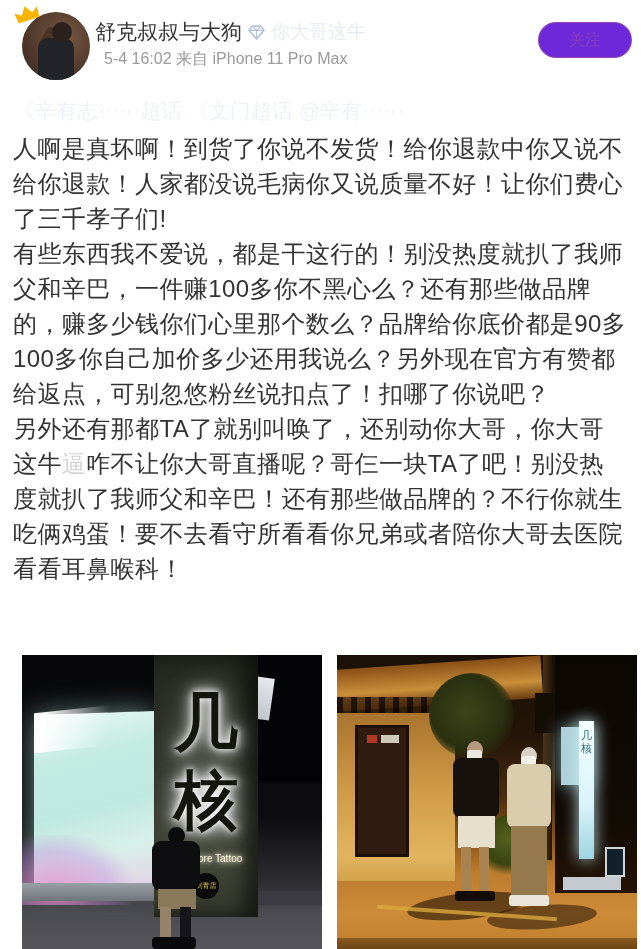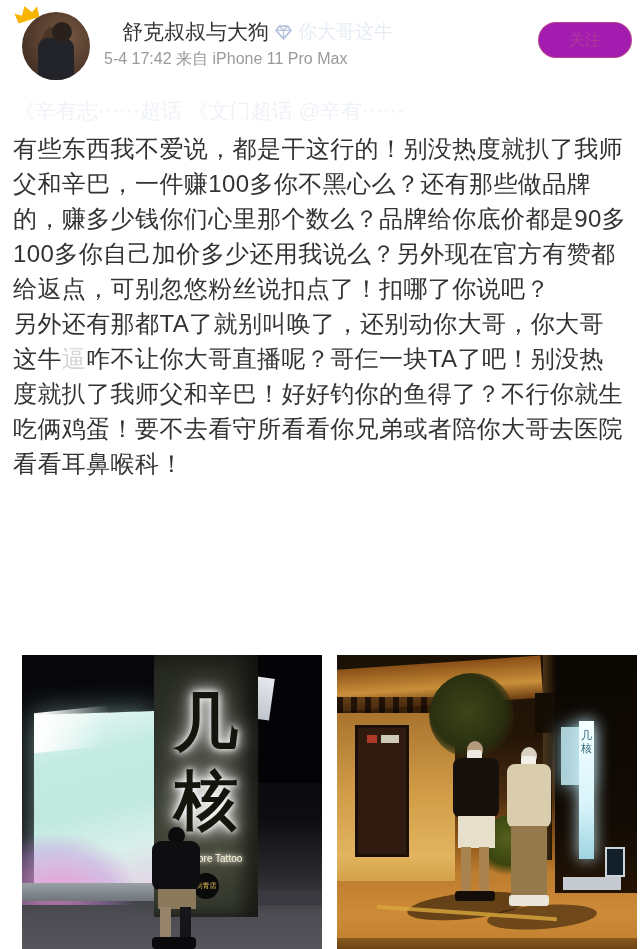--- a/index.html
+++ b/index.html
@@ -8,29 +8,29 @@
 
   
   .avatar-wrap { position:absolute; left:22px; top:12px; width:68px; height:68px; }
   .avatar { width:68px; height:68px; border-radius:50%; overflow:hidden; position:relative;
             background:radial-gradient(circle at 62% 38%, #7a5a44 0%, #5a4030 45%, #32241c 100%); }
   .avatar .fig-body { position:absolute; left:16px; top:26px; width:36px; height:44px; border-radius:10px 10px 0 0; background:#23242a; }
   .avatar .fig-head { position:absolute; left:30px; top:10px; width:20px; height:20px; border-radius:50%; background:#2a211c; }
   .avatar .fig-arm  { position:absolute; left:20px; top:14px; width:10px; height:26px; border-radius:5px; background:#4a3428; transform:rotate(30deg); }
   .crown { position:absolute; left:-8px; top:-8px; width:26px; height:20px; transform:rotate(-18deg); }
 
-  .name-row { position:absolute; left:122px; top:18px; display:flex; align-items:center; gap:6px; }
+  .name-row { position:absolute; left:95px; top:18px; display:flex; align-items:center; gap:6px; }
   .username { font-size:21px; color:#333; }
   .topic-icon { width:17px; height:17px; opacity:.55; }
   .topic-faded { font-size:19px; color:#7a93bf; opacity:.18; }
   .meta { position:absolute; left:104px; top:49px; font-size:16px; color:#9a9a9a; }
 
   .follow-pill { position:absolute; left:538px; top:22px; width:94px; height:36px; border:1px solid rgba(248,160,70,.28);
                  border-radius:18px; display:flex; align-items:center; justify-content:center;
-                 color:rgba(248,160,70,.20); font-size:16px; background:#a21caf; }
+                 color:rgba(248,160,70,.20); font-size:16px; background:#6d28d9; }
 
   
   .tagline { position:absolute; left:14px; top:97px; width:620px; font-size:21px; color:#8fa6c8; opacity:.14;
              white-space:nowrap; overflow:hidden; }
 
   
   .content { position:absolute; left:0; top:131px; width:641px; padding:0 13px; font-size:24px; line-height:35px;
              color:#333; word-break:break-all; letter-spacing:.4px; }
   .censored { color:#d3d3d3; }
 
@@ -133,31 +133,32 @@
   </div>
 
   <div class="name-row">
     <span class="username">舒克叔叔与大狗</span>
     <svg class="topic-icon" viewBox="0 0 16 16">
       <path d="M4 2 h8 l3 4 -7 8 -7 -8 z" fill="none" stroke="#7a93bf" stroke-width="1.6"></path>
       <path d="M4 2 l4 4 4 -4 M1 6 h14 M8 6 v8" fill="none" stroke="#7a93bf" stroke-width="1.2"></path>
     </svg>
     <span class="topic-faded">你大哥这牛</span>
   </div>
-  <div class="meta">5-4 17:42  来自 iPhone 11 Pro Max</div>
+  <div class="meta">5-4 16:02  来自 iPhone 11 Pro Max</div>
 
   <div class="follow-pill">
     <span>关注</span>
   </div>
 
   <div class="tagline">《辛有志⋯⋯超话 《文门超话 @辛有⋯⋯</div>
 
   <div class="content">
+    <div>人啊是真坏啊！到货了你说不发货！给你退款中你又说不给你退款！人家都没说毛病你又说质量不好！让你们费心了三千孝子们!</div>
     <div>有些东西我不爱说，都是干这行的！别没热度就扒了我师父和辛巴，一件赚100多你不黑心么？还有那些做品牌的，赚多少钱你们心里那个数么？品牌给你底价都是90多100多你自己加价多少还用我说么？另外现在官方有赞都给返点，可别忽悠粉丝说扣点了！扣哪了你说吧？</div>
-    <div><span>另外还有那都TA了就别叫唤了，还别动你大哥，你大哥这牛</span><span class="censored">逼</span><span>咋不让你大哥直播呢？哥仨一块TA了吧！别没热度就扒了我师父和辛巴！好好钓你的鱼得了？不行你就生吃俩鸡蛋！要不去看守所看看你兄弟或者陪你大哥去医院看看耳鼻喉科！</span></div>
+    <div><span>另外还有那都TA了就别叫唤了，还别动你大哥，你大哥这牛</span><span class="censored">逼</span><span>咋不让你大哥直播呢？哥仨一块TA了吧！别没热度就扒了我师父和辛巴！还有那些做品牌的？不行你就生吃俩鸡蛋！要不去看守所看看你兄弟或者陪你大哥去医院看看耳鼻喉科！</span></div>
   </div>
 
   <div class="photo photo-left">
     <div class="lp-bg"></div>
     <div class="lp-fence"></div>
     <div class="lp-building"></div>
     <div class="lp-smallsign"></div>
     <div class="lp-glass"></div>
     <div class="lp-glasshi"></div>
     <div class="lp-pink"></div>

